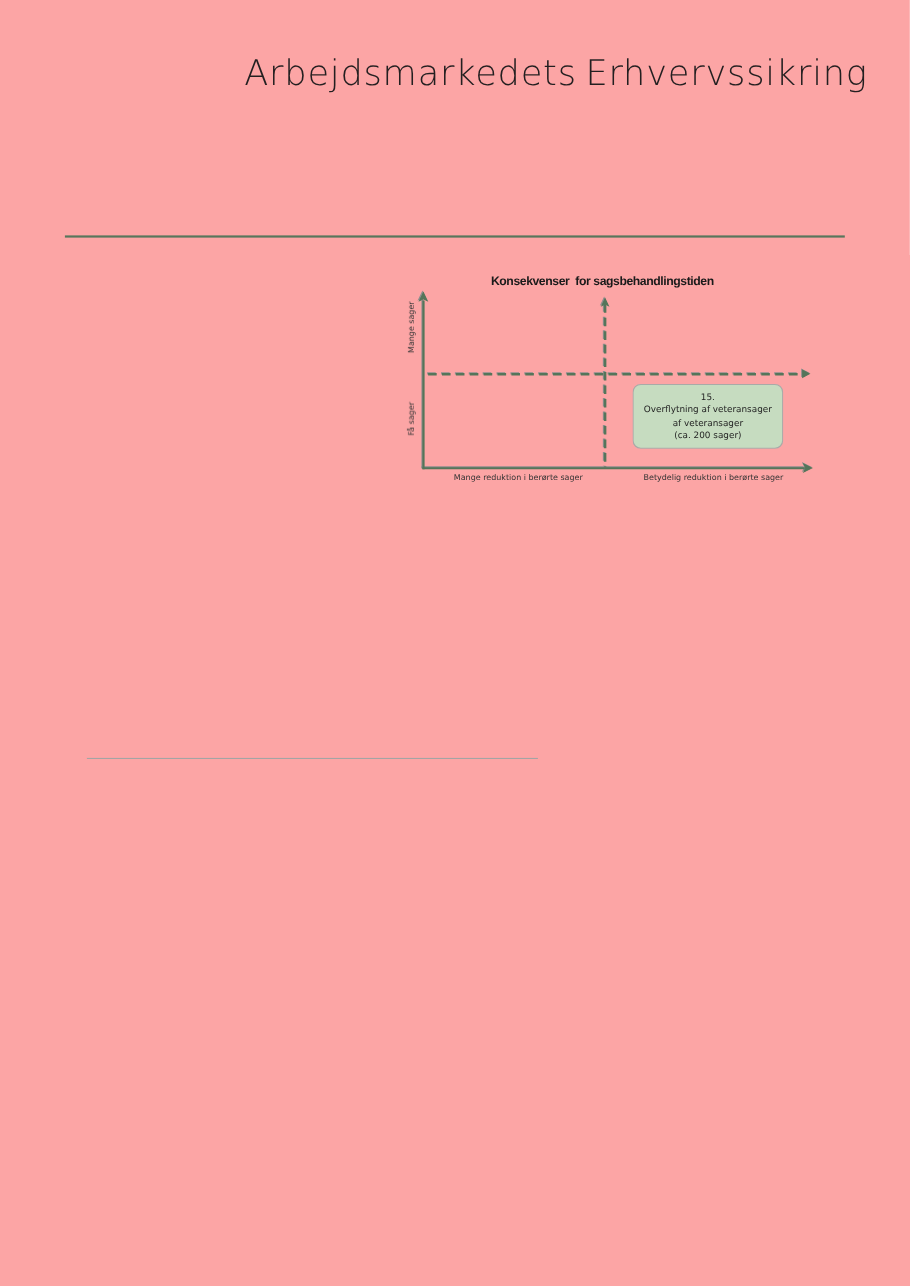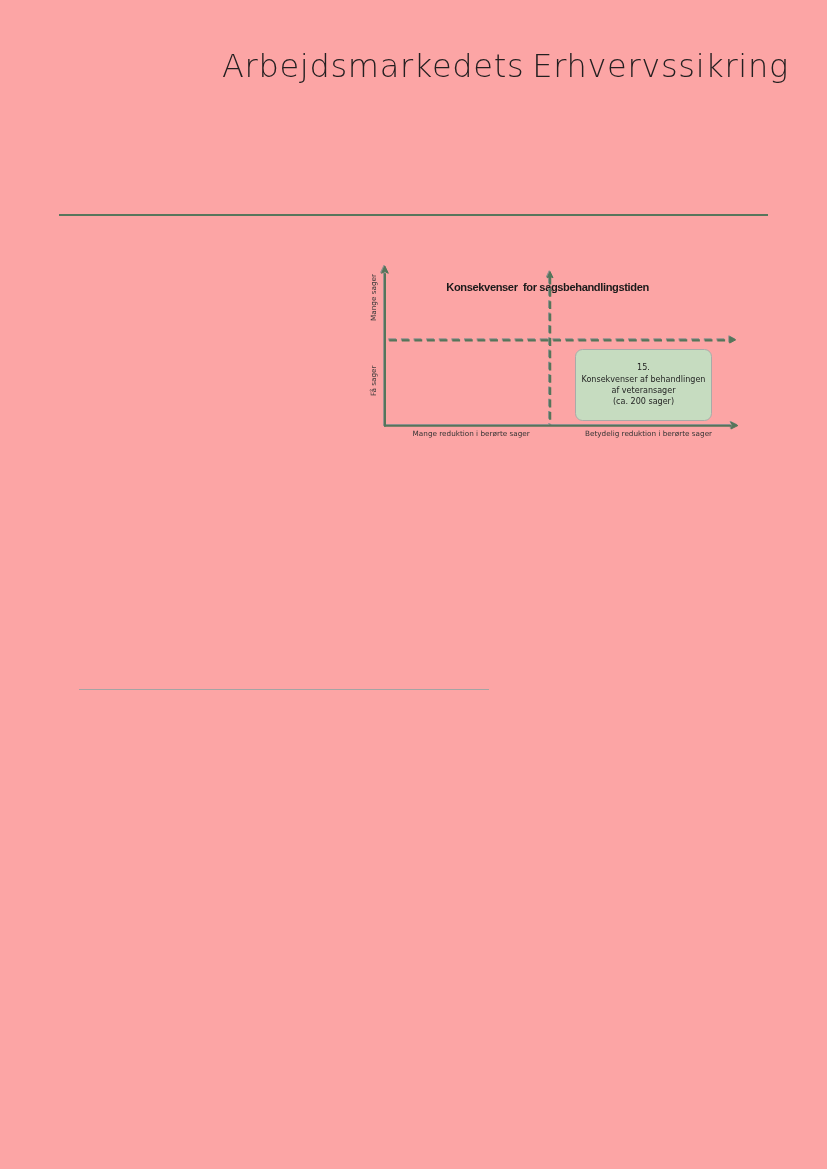--- a/index.html
+++ b/index.html
@@ -11,21 +11,21 @@
              letter-spacing:0.7px;word-spacing:-3px;color:#231f20;white-space:nowrap;line-height:1;}
 
   .rule-green{position:absolute;left:59px;top:214px;width:708.5px;height:2px;background:#57765c;}
   .rule-grey{position:absolute;left:78.5px;top:689px;width:410.5px;height:1px;background:#a4a4a4;}
 
   .chart{position:absolute;left:0;top:0;width:827px;height:1169px;}
   .chart > svg{position:absolute;left:0;top:0;display:block;}
 
   .chart-title{position:absolute;left:446.3px;top:251px;font-family:"Liberation Sans",sans-serif;
                font-size:11.1px;font-weight:bold;letter-spacing:-0.38px;
-               color:#1a1a1a;white-space:pre;line-height:1;transform:translateZ(0);margin-top:31px;}
+               color:#1a1a1a;white-space:pre;line-height:1;transform:translateZ(0);}
 
   .ylab{position:absolute;font-size:7.25px;color:#333333;white-space:nowrap;
         transform-origin:0 0;transform:rotate(-90deg) translateZ(0);line-height:1;}
   .xlab{position:absolute;font-size:7.25px;color:#333333;white-space:nowrap;line-height:1;transform:translateZ(0);}
 
   .node{position:absolute;background:#c6dcc0;border:0.75px solid #a9aaa8;border-radius:7.5px;
         box-sizing:border-box;display:flex;flex-direction:column;align-items:center;
         justify-content:center;color:#1f1f1f;font-size:8.05px;line-height:11.4px;transform:translateZ(0);}
 </style>
 </head>
@@ -59,21 +59,21 @@
         <use href="#axisArt" stroke="#55755a" fill="#55755a"></use>
       </g>
     </svg>
 
     <div class="ylab" style="left:369.6px;top:320.6px;">Mange sager</div>
     <div class="ylab" style="left:369.6px;top:396px;">Få sager</div>
 
     <div class="xlab" style="left:412.6px;top:429.6px;">Mange reduktion i berørte sager</div>
     <div class="xlab" style="left:585px;top:429.6px;">Betydelig reduktion i berørte sager</div>
 
-    <div class="node" style="left:575px;top:349px;width:137px;height:72px;">
+    <div class="node" style="left:575px;top:349px;width:137px;height:59px;">
       <span>15.</span>
-      <span>Konsekvenser af behandlingen</span>
+      <span>Overflytning af veteransager</span>
       <span>af veteransager</span>
       <span>(ca. 200 sager)</span>
     </div>
   </div>
 
 </div>
 
 </body></html>

